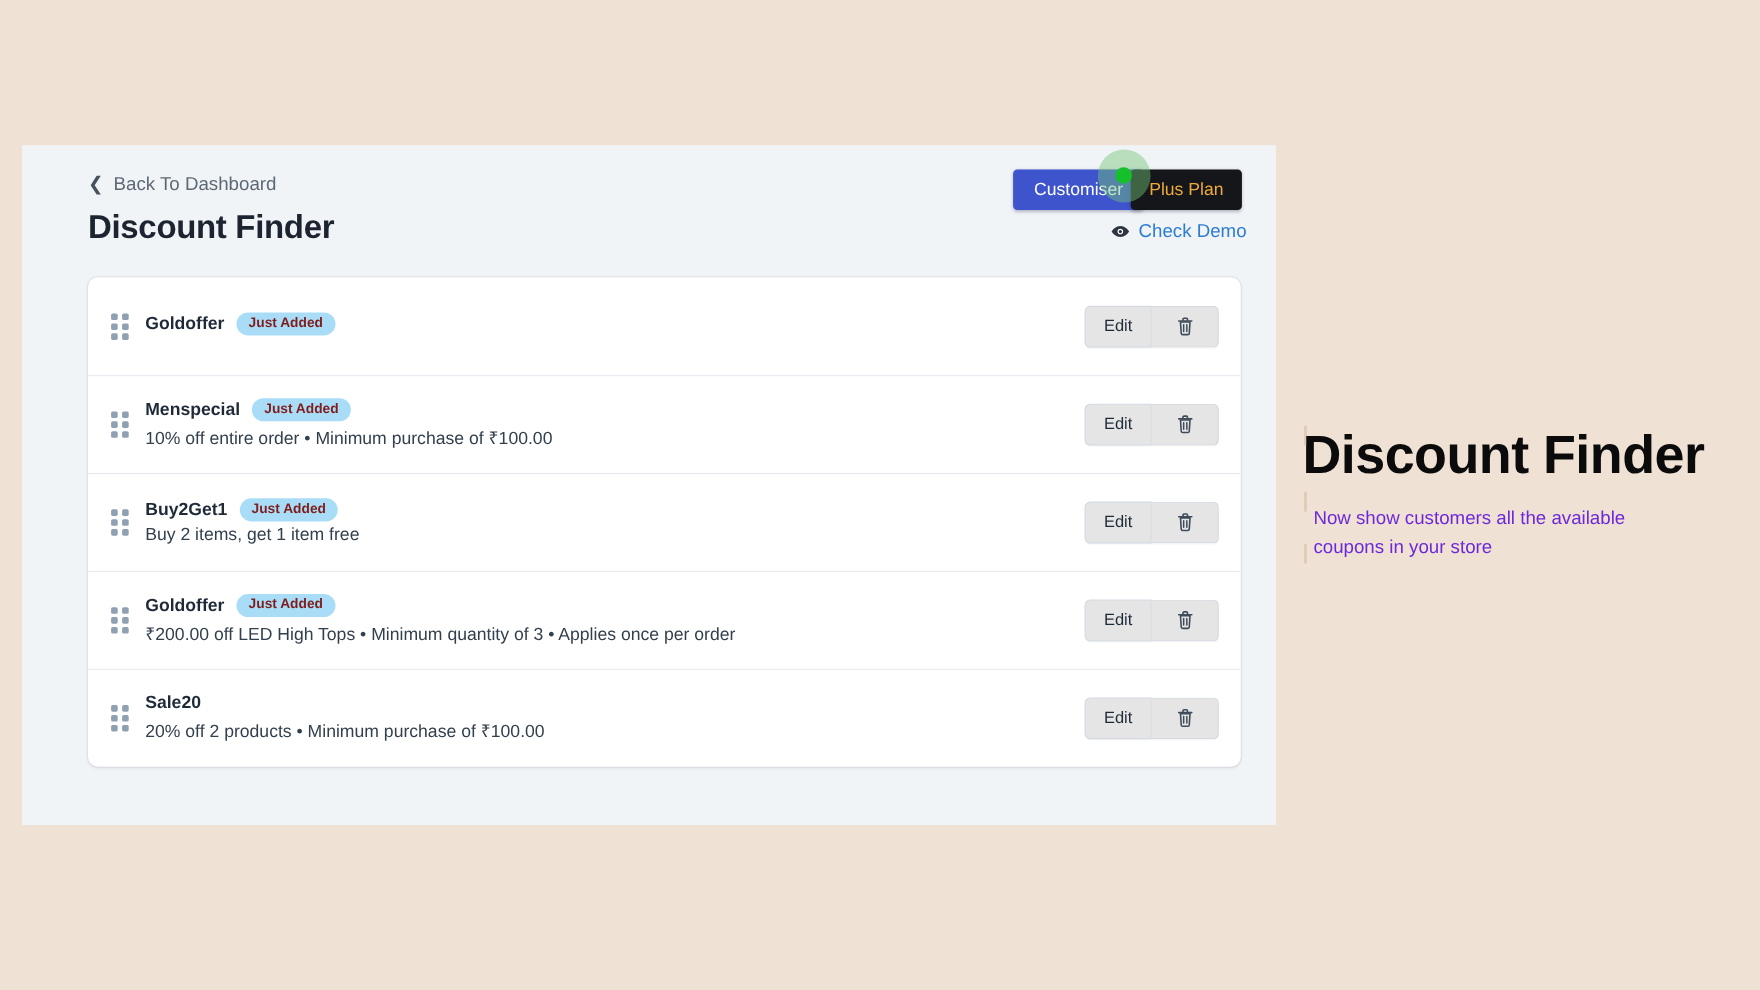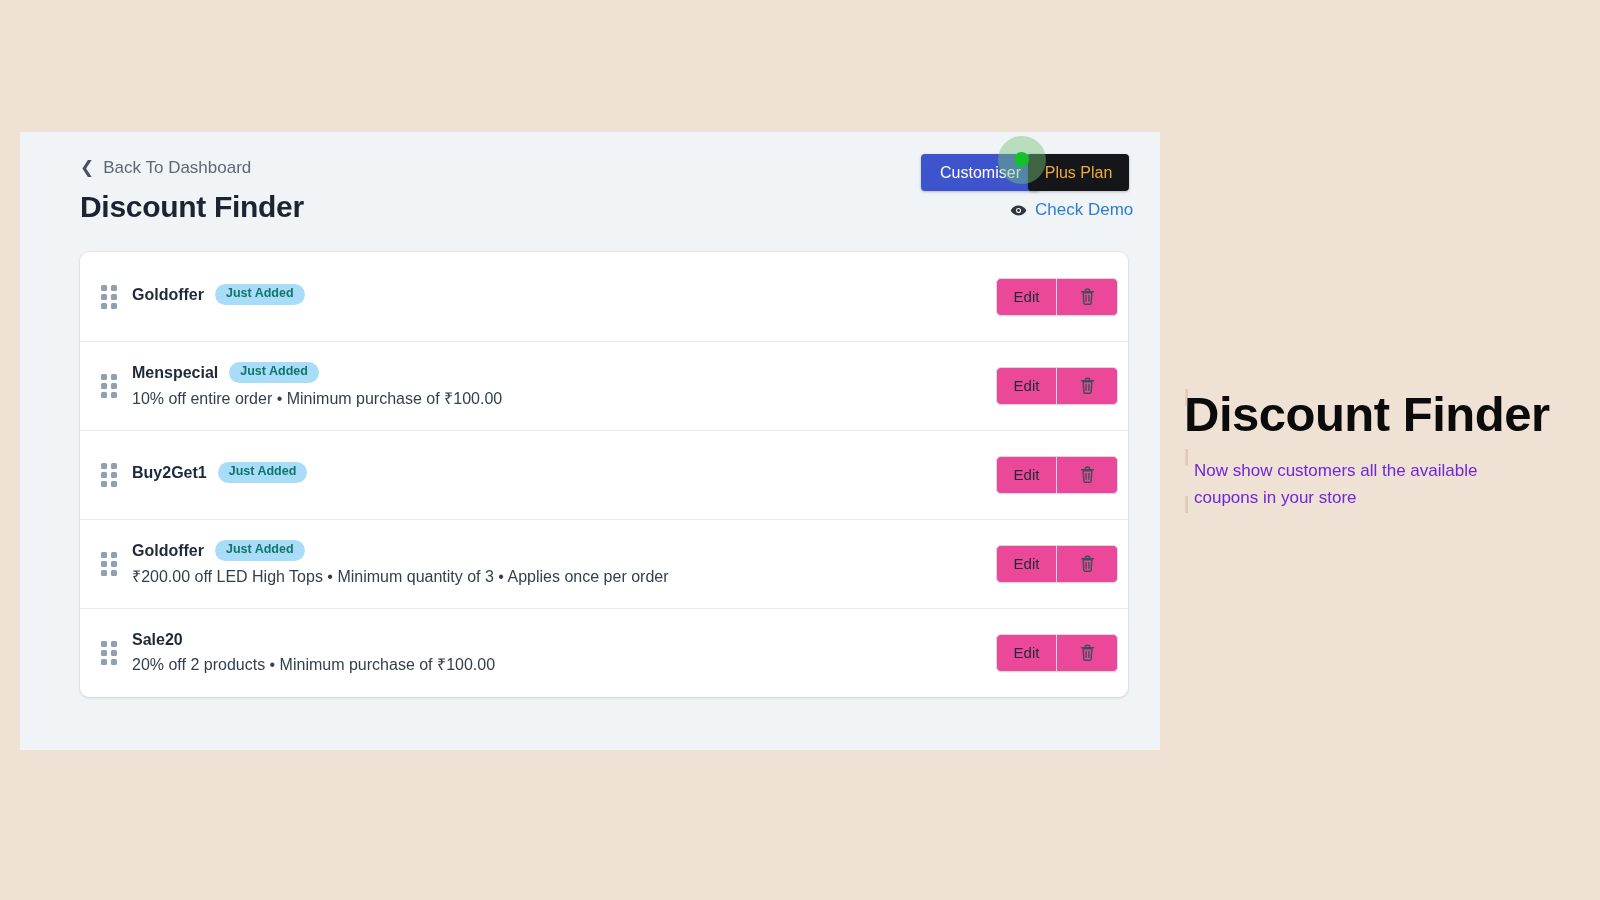--- a/index.html
+++ b/index.html
@@ -192,21 +192,21 @@
     background: #FFFFFF;
     border-radius: 9px;
     box-shadow: 0 1px 3px rgba(35,45,60,0.13), 0 0 0 1px rgba(35,45,60,0.045);
     overflow: hidden;
   }
   .discount-row {
     position: relative;
     height: 89px;
     display: flex;
     align-items: center;
-    padding: 0 10px 0 18px;
+    padding: 0 20px 0 18px;
     box-sizing: border-box;
   }
   .discount-row + .discount-row::before {
     content: "";
     position: absolute;
     left: 0;
     right: 0;
     top: 0;
     height: 1px;
     background: #E6EAEF;
@@ -244,21 +244,21 @@
     margin-bottom: 4px;
   }
   .row-title {
     font-size: 16px;
     font-weight: 700;
     color: #1F2A38;
     white-space: nowrap;
   }
   .row-badge {
     background: #A9DDF7;
-    color: #0f766e;
+    color: #7f1d1d;
     font-size: 12.5px;
     font-weight: 700;
     border-radius: 11px;
     padding: 3px 11px 4px 11px;
     line-height: 1.1;
     white-space: nowrap;
   }
   .row-desc {
     font-size: 16px;
     color: #323F4D;
@@ -266,21 +266,21 @@
   }
 
   .row-actions {
     flex: none;
     display: flex;
     align-items: center;
     margin-left: 20px;
   }
   .btn-seg {
     height: 38px;
-    background: #ec4899;
+    background: #e5e5e5;
     border: 1px solid #D3DAE2;
     display: flex;
     align-items: center;
     justify-content: center;
     cursor: pointer;
     box-sizing: border-box;
     font-family: "Liberation Sans", sans-serif;
     box-shadow: 0 1px 0 rgba(35,45,60,0.05);
   }
   .btn-edit {
@@ -403,20 +403,21 @@
           <i></i>
           <i></i>
           <i></i>
           <i></i>
         </div>
         <div class="row-main">
           <div class="row-title-line">
             <span class="row-title">Buy2Get1</span>
             <span class="row-badge">Just Added</span>
           </div>
+          <div class="row-desc">Buy 2 items, get 1 item free</div>
         </div>
         <div class="row-actions">
           <button class="btn-seg btn-edit">Edit</button>
           <button class="btn-seg btn-delete">
             <span>
               <svg class="trash-icon" viewBox="0 0 20 22" aria-hidden="true">
                 <path d="M3 5.5h14" stroke="#3F4C5A" stroke-width="1.7" stroke-linecap="round"></path>
                 <path d="M7.6 5.3V3.6c0-.6.5-1.1 1.1-1.1h2.6c.6 0 1.1.5 1.1 1.1v1.7" fill="none" stroke="#3F4C5A" stroke-width="1.7" stroke-linejoin="round"></path>
                 <path d="M4.9 6.6h10.2l-.8 12.1c-.05.8-.7 1.4-1.5 1.4H7.2c-.8 0-1.45-.6-1.5-1.4L4.9 6.6z" fill="none" stroke="#3F4C5A" stroke-width="1.7" stroke-linejoin="round"></path>
                 <path d="M8.3 9.6v7M11.7 9.6v7" stroke="#3F4C5A" stroke-width="1.6" stroke-linecap="round"></path>

